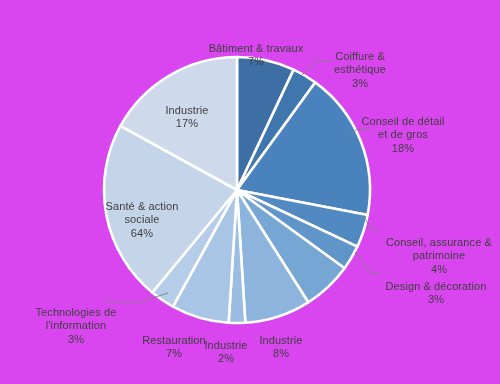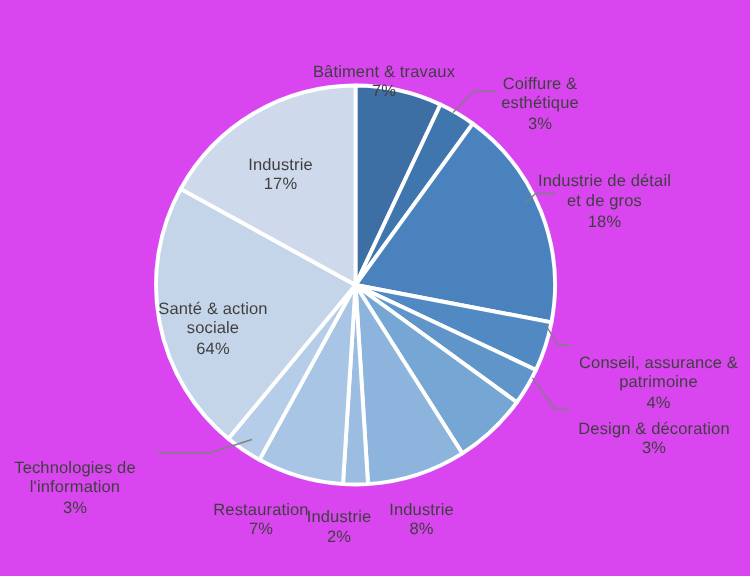--- a/index.html
+++ b/index.html
@@ -69,21 +69,21 @@
     <span class="val">7%</span>
   </div>
 
   <div class="lbl" style="left:322px; top:36px; width:76px;">
     <span>Coiffure &amp;
 esthétique</span>
     <span class="val">3%</span>
   </div>
 
   <div class="lbl" style="left:340px; top:101px; width:126px;">
-    <span>Industrie de détail
+    <span>Conseil de détail
 et de gros</span>
     <span class="val">18%</span>
   </div>
 
   <div class="lbl" style="left:376px; top:222px; width:126px;">
     <span>Conseil, assurance &amp;
 patrimoine</span>
     <span class="val">4%</span>
   </div>
 
@@ -101,21 +101,21 @@
   <div class="lbl" style="left:199px; top:325px; width:54px;">
     <span>Industrie</span>
     <span class="val">2%</span>
   </div>
 
   <div class="lbl" style="left:134px; top:320px; width:80px;">
     <span>Restauration</span>
     <span class="val">7%</span>
   </div>
 
-  <div class="lbl" style="left:4px; top:292px; width:92px;">
+  <div class="lbl" style="left:30px; top:292px; width:92px;">
     <span>Technologies de
 l'information</span>
     <span class="val">3%</span>
   </div>
 
   <div class="lbl" style="left:92px; top:186px; width:100px;">
     <span>Santé &amp; action
 sociale</span>
     <span class="val">64%</span>
   </div>

